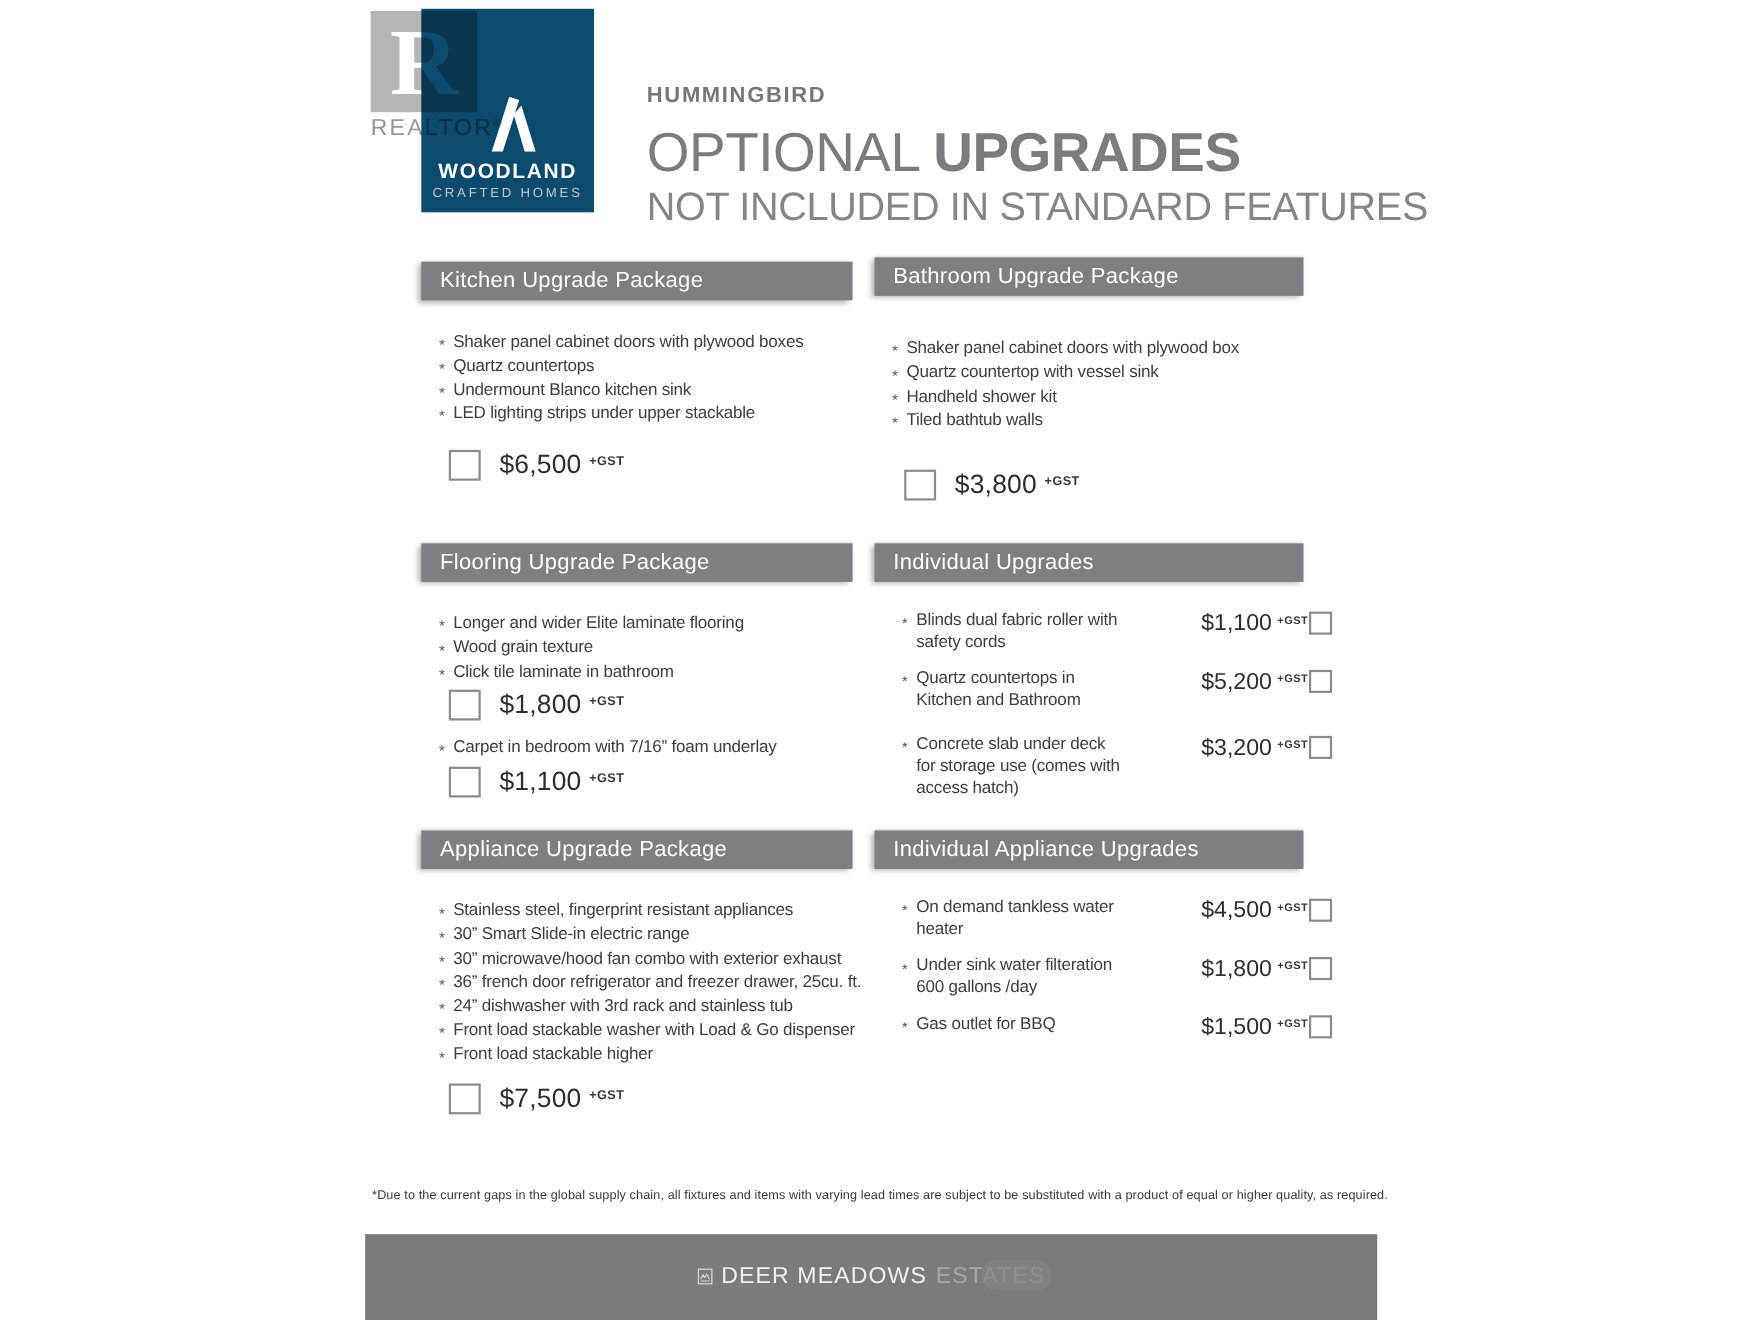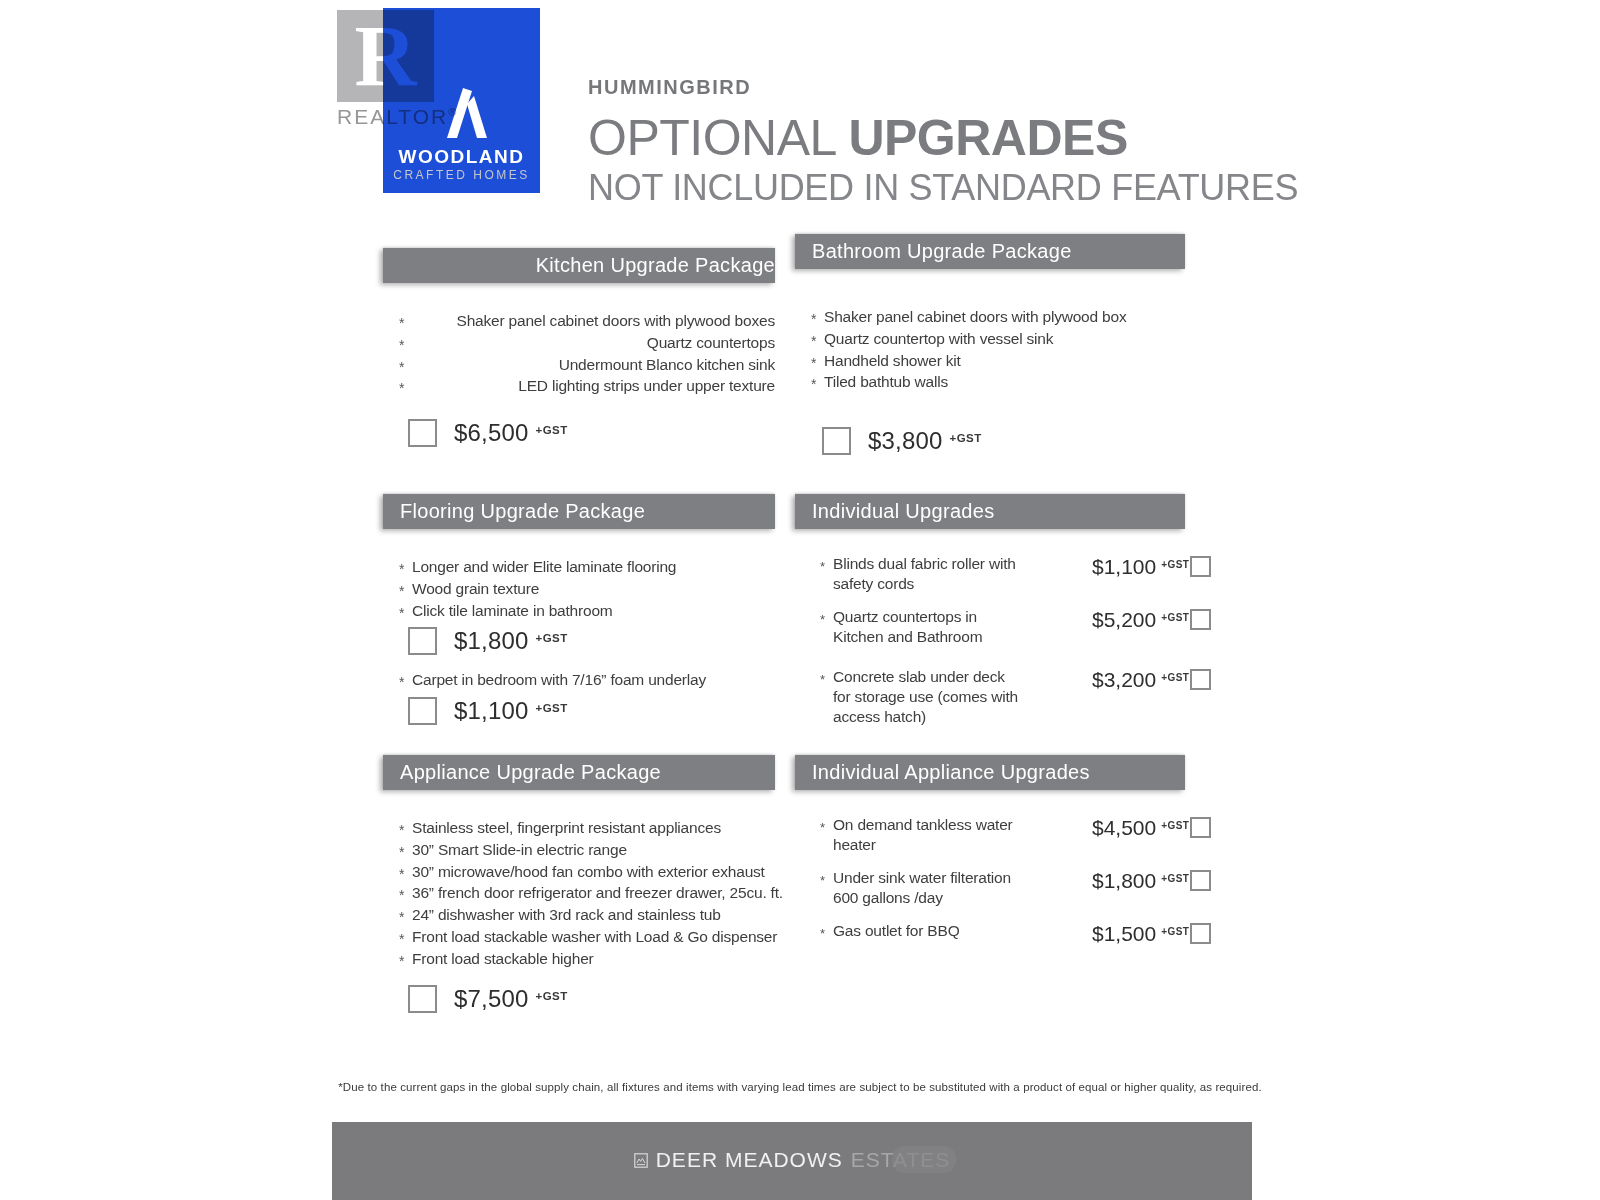--- a/index.html
+++ b/index.html
@@ -2,21 +2,21 @@
 <html><head>
 <meta charset="utf-8">
 <style>
   * { margin:0; padding:0; box-sizing:border-box; }
   html,body { width:1600px; height:1200px; background:#ffffff;
               font-family:"Liberation Sans","DejaVu Sans",sans-serif; }
   .page { position:relative; width:1600px; height:1200px; background:#fff; overflow:hidden; }
 
   
   .woodland-box { position:absolute; left:383px; top:8px; width:157px; height:185px;
-                  background:#1d4ed8; text-align:center; }
+                  background:#0c4a6e; text-align:center; }
   .woodland-mark { position:absolute; left:0; right:0; top:80px; height:50px; }
   .woodland-name { position:absolute; left:0; right:0; top:138px; color:#ffffff;
                    font-size:19px; font-weight:bold; letter-spacing:1.5px; }
   .woodland-tag  { position:absolute; left:0; right:0; top:160px; color:#c6c7c9;
                    font-size:12px; letter-spacing:2.5px; }
 
   .realtor { position:absolute; left:337px; top:10px; mix-blend-mode:multiply; }
   .realtor-box { width:97px; height:92px; background:#b5b5b7; display:flex;
                  align-items:center; justify-content:center; }
   .realtor-r { font-family:"Liberation Serif","DejaVu Serif",serif; font-weight:bold;
@@ -100,27 +100,27 @@
 
   <div class="hdr">
     <div class="hdr-model">HUMMINGBIRD</div>
     <div class="hdr-title">
       <span>OPTIONAL</span>
       <span class="bold">UPGRADES</span>
     </div>
     <div class="hdr-sub">NOT INCLUDED IN STANDARD FEATURES</div>
   </div>
 
-  <div class="sec" style="left:383px; top:248px; width:392px;text-align:right;">
+  <div class="sec" style="left:383px; top:238px; width:392px;">
     <div class="bar"><span>Kitchen Upgrade Package</span></div>
     <ul class="bullets">
       <li>Shaker panel cabinet doors with plywood boxes</li>
       <li>Quartz countertops</li>
       <li>Undermount Blanco kitchen sink</li>
-      <li>LED lighting strips under upper texture</li>
+      <li>LED lighting strips under upper stackable</li>
     </ul>
     <div class="price-row" style="margin-top:22px; padding-left:25px;">
       <div class="cb"></div>
       <div class="price"><span>$6,500</span><span class="gst">+GST</span></div>
     </div>
   </div>
 
   <div class="sec" style="left:795px; top:234px; width:390px;">
     <div class="bar"><span>Bathroom Upgrade Package</span></div>
     <ul class="bullets later">

